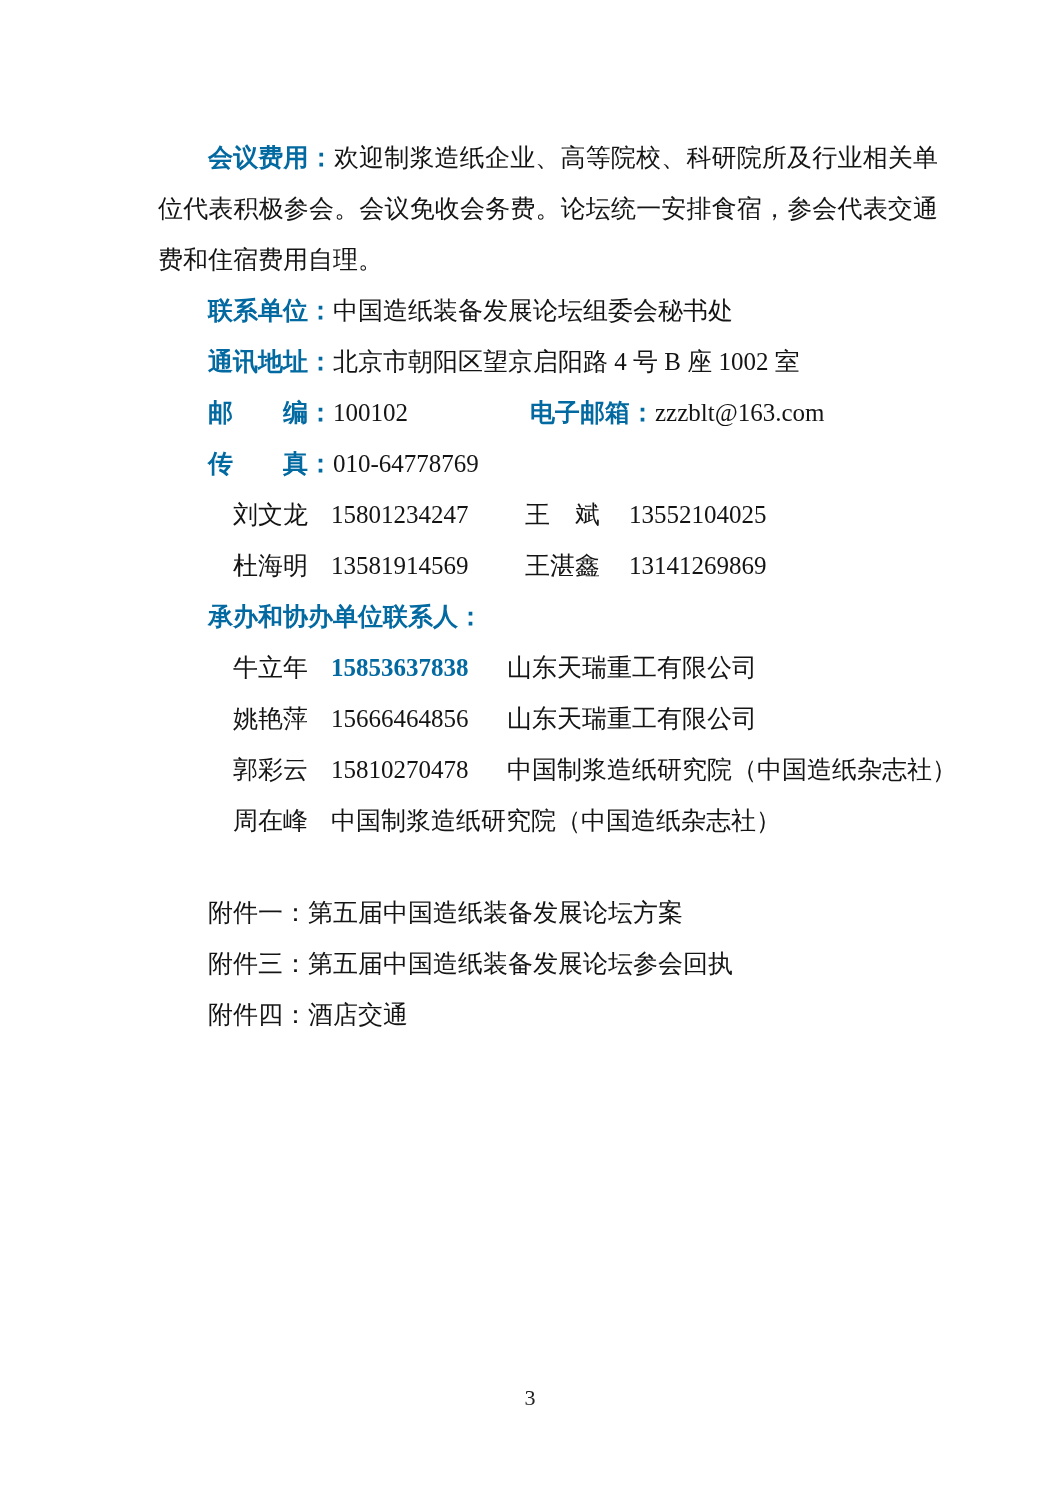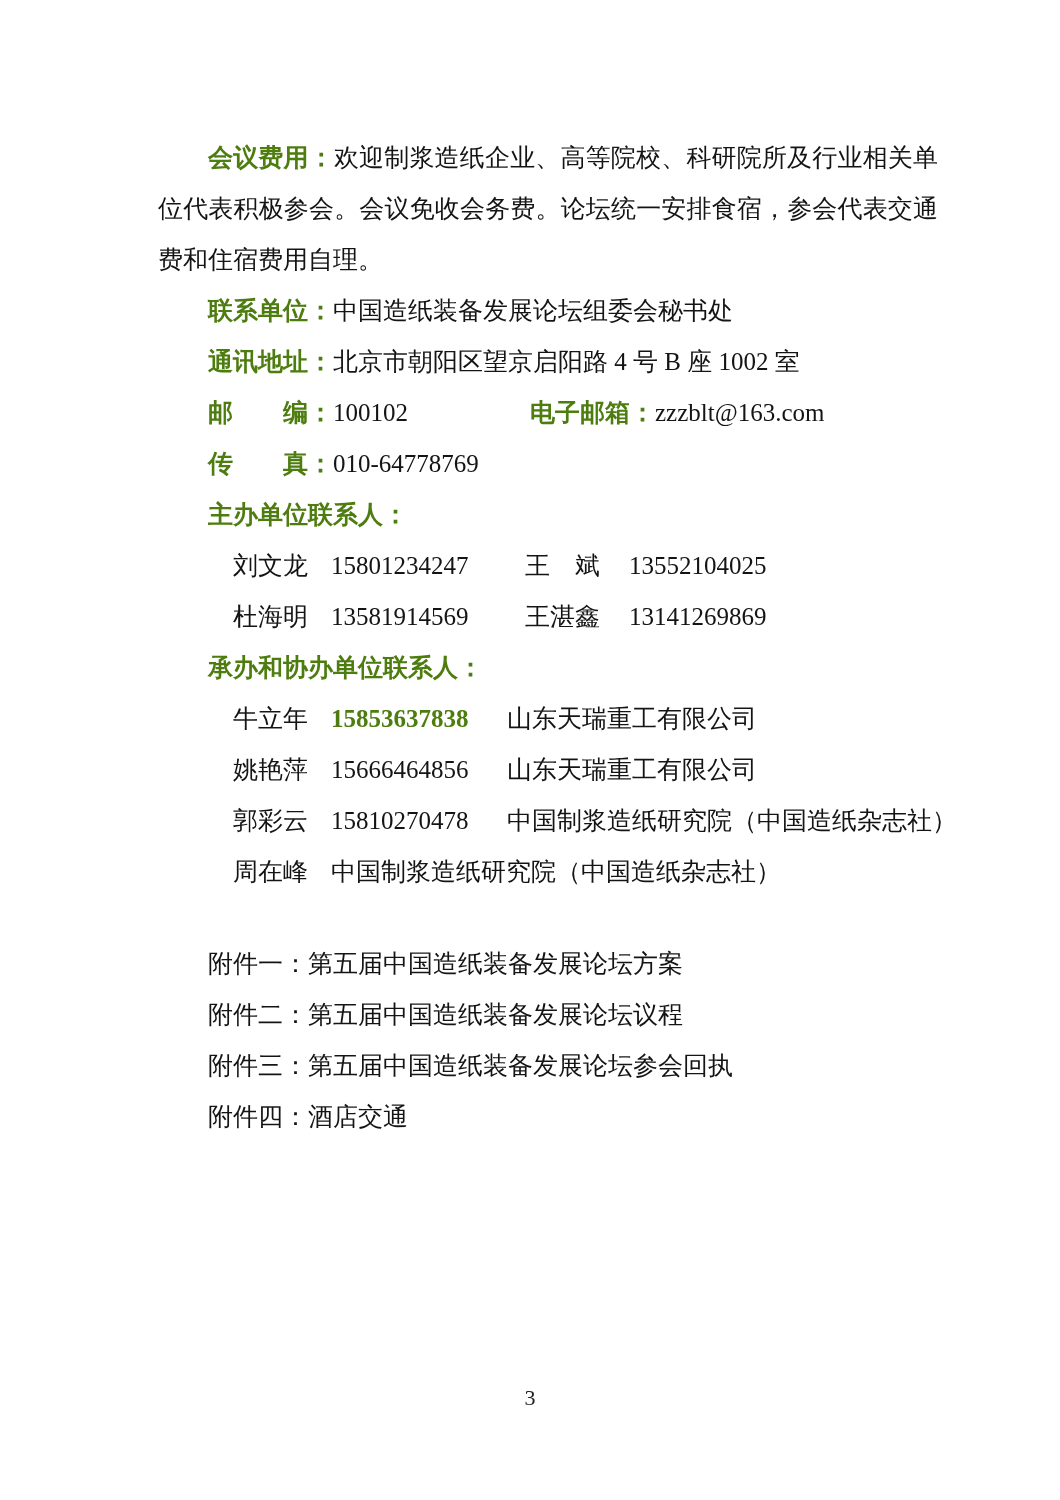--- a/index.html
+++ b/index.html
@@ -22,21 +22,21 @@
     line-height: 51px;
     white-space: nowrap;
   }
   .wrapok { white-space: normal; }
   .justify {
     text-align: justify;
     text-align-last: justify;
   }
   .indent2 { padding-left: 50px; }
   .indent3 { padding-left: 75px; gap: 16px; }
-  b, .bold { font-weight: bold; color: #4d7c0f; }
+  b, .bold { font-weight: bold; color: #0369a1; }
   .rel { position: relative; }
   .email-group { position: absolute; left: 372px; top: 0; }
   .crow { display: flex; }
   .cname  { width: 82px;  flex: 0 0 auto; }
   .cphone { width: 178px; flex: 0 0 auto; }
   .cname2 { width: 88px;  flex: 0 0 auto; }
   .oname  { width: 82px;  flex: 0 0 auto; }
   .ophone { width: 160px; flex: 0 0 auto; }
   .spacer { height: 41px; }
   .pagenum {
@@ -62,21 +62,20 @@
 
   <div class="line indent2"><b>通讯地址：</b><span>北京市朝阳区望京启阳路 4 号 B 座 1002 室</span></div>
 
   <div class="line indent2 rel">
     <b>邮　　编：</b><span>100102</span>
     <span class="email-group"><b>电子邮箱：</b><span>zzzblt@163.com</span></span>
   </div>
 
   <div class="line indent2"><b>传　　真：</b><span>010-64778769</span></div>
 
-  <div class="line indent2"><b>主办单位联系人：</b></div>
 
   <div class="line indent3 crow">
     <span class="cname">刘文龙</span>
       <span class="cphone">15801234247</span>
       <span class="cname2">王　斌</span>
       <span>13552104025</span>
   </div>
   <div class="line indent3 crow">
     <span class="cname">杜海明</span>
       <span class="cphone">13581914569</span>
@@ -102,19 +101,18 @@
       <span>中国制浆造纸研究院（中国造纸杂志社）</span>
   </div>
   <div class="line indent3 crow">
     <span class="oname">周在峰</span>
       <span>中国制浆造纸研究院（中国造纸杂志社）</span>
   </div>
 
   <div class="spacer"></div>
 
   <div class="line indent2"><span>附件一：</span><span>第五届中国造纸装备发展论坛方案</span></div>
-  <div class="line indent2"><span>附件二：</span><span>第五届中国造纸装备发展论坛议程</span></div>
   <div class="line indent2"><span>附件三：</span><span>第五届中国造纸装备发展论坛参会回执</span></div>
   <div class="line indent2"><span>附件四：</span><span>酒店交通</span></div>
 
 </div>
 
 <div class="pagenum">3</div>
 
 </body></html>

